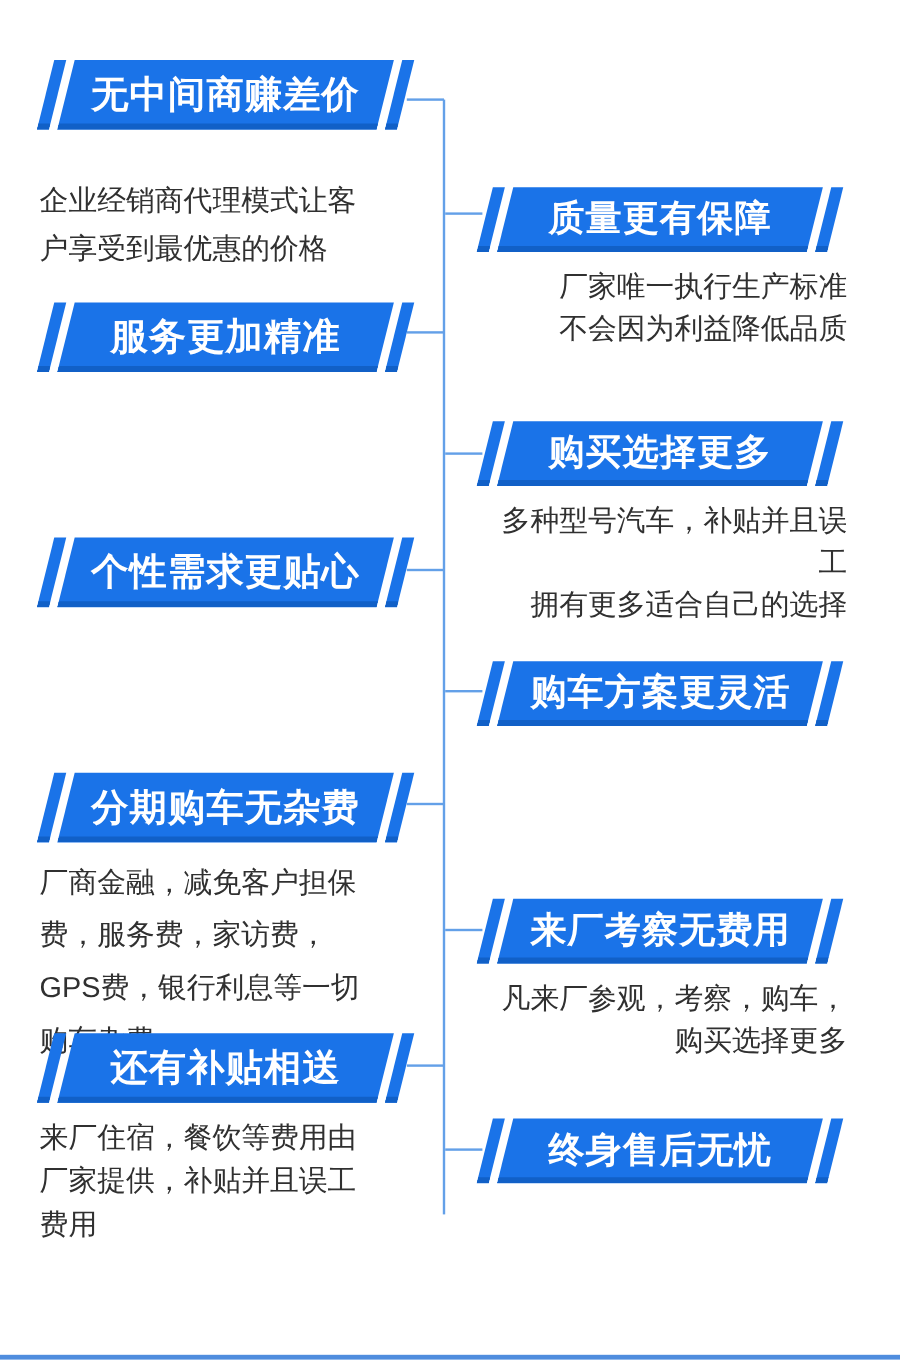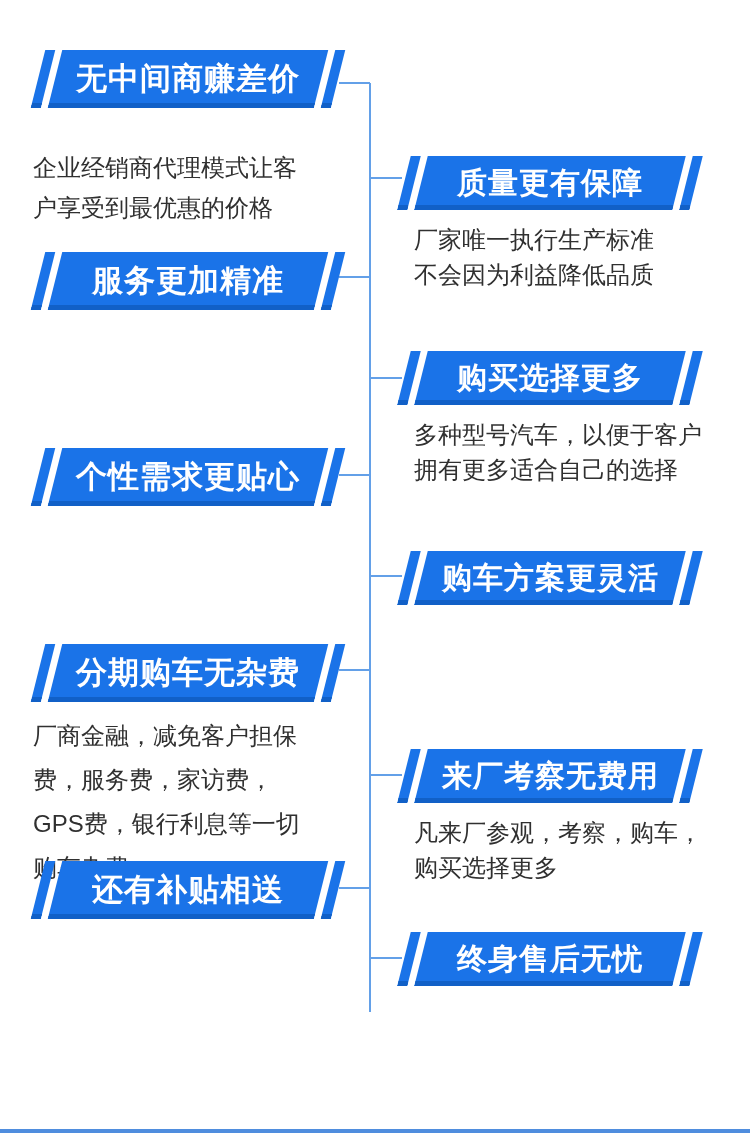--- a/index.html
+++ b/index.html
@@ -47,21 +47,21 @@
   }
   .block.right .banner-label { font-size:30px; line-height:54px; }
 
   
   .body-text {
     margin-top:12px;
     font-size:24px;
     color:var(--text-color);
     white-space:pre-line;
   }
-  .block.right .body-text { padding-left:10px; }
+  .block.right .body-text { padding-left:10px;text-align:right; }
   .lh40 { line-height:40px;margin-top:40px; }
   .lh36 { line-height:36px; }
   .lh35 { line-height:35px; }
   .lh32 { line-height:44px; }
 
   
   .vline {
     position:absolute;
     left:369px; top:83px;
     width:2px; height:929px;
@@ -136,39 +136,42 @@
 GPS费，银行利息等一切
 购车杂费</p>
   </section>
 
   <section class="block left" style="top:861px">
     <div class="banner">
       <span class="cap"></span>
       <h2 class="banner-main"><span class="banner-label">还有补贴相送</span></h2>
       <span class="cap"></span>
     </div>
+    <p class="body-text lh36">来厂住宿，餐饮等费用由
+厂家提供，补贴并且误工
+费用</p>
   </section>
 
   <section class="block right" style="top:156px">
     <div class="banner">
       <span class="cap"></span>
       <h2 class="banner-main"><span class="banner-label">质量更有保障</span></h2>
       <span class="cap"></span>
     </div>
     <p class="body-text lh35">厂家唯一执行生产标准
 不会因为利益降低品质</p>
   </section>
 
   <section class="block right" style="top:351px">
     <div class="banner">
       <span class="cap"></span>
       <h2 class="banner-main"><span class="banner-label">购买选择更多</span></h2>
       <span class="cap"></span>
     </div>
-    <p class="body-text lh35">多种型号汽车，以便于客户
+    <p class="body-text lh35">多种型号汽车，补贴并且误工
 拥有更多适合自己的选择</p>
   </section>
 
   <section class="block right" style="top:551px">
     <div class="banner">
       <span class="cap"></span>
       <h2 class="banner-main"><span class="banner-label">购车方案更灵活</span></h2>
       <span class="cap"></span>
     </div>
   </section>

